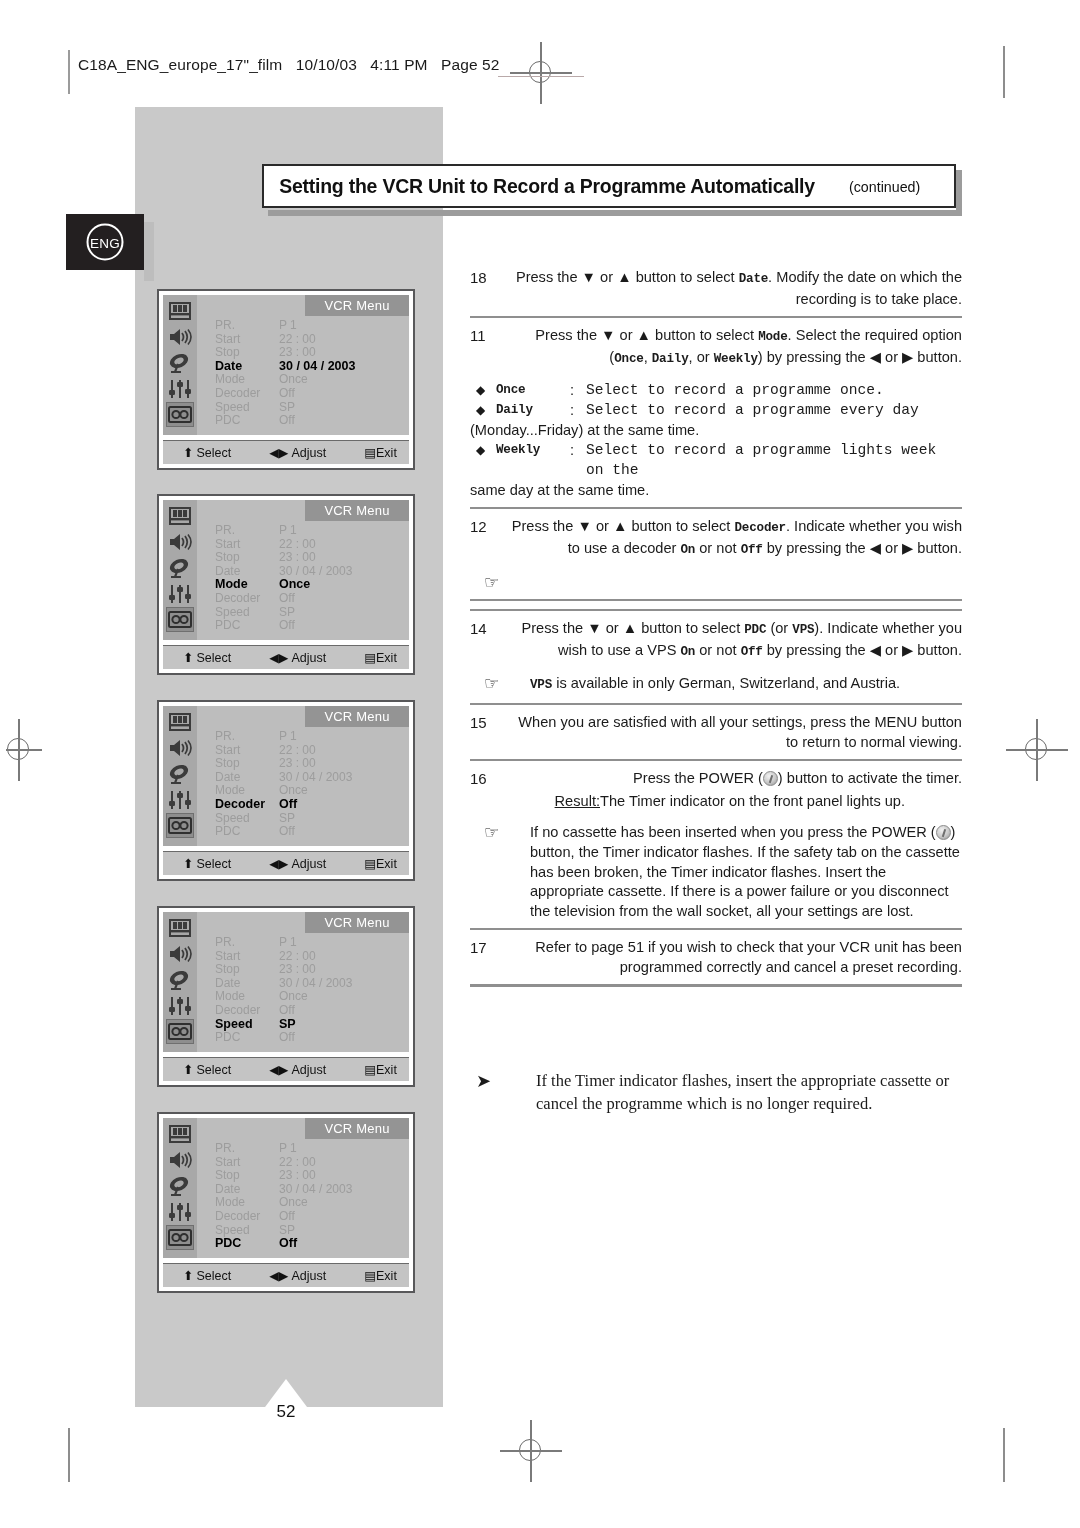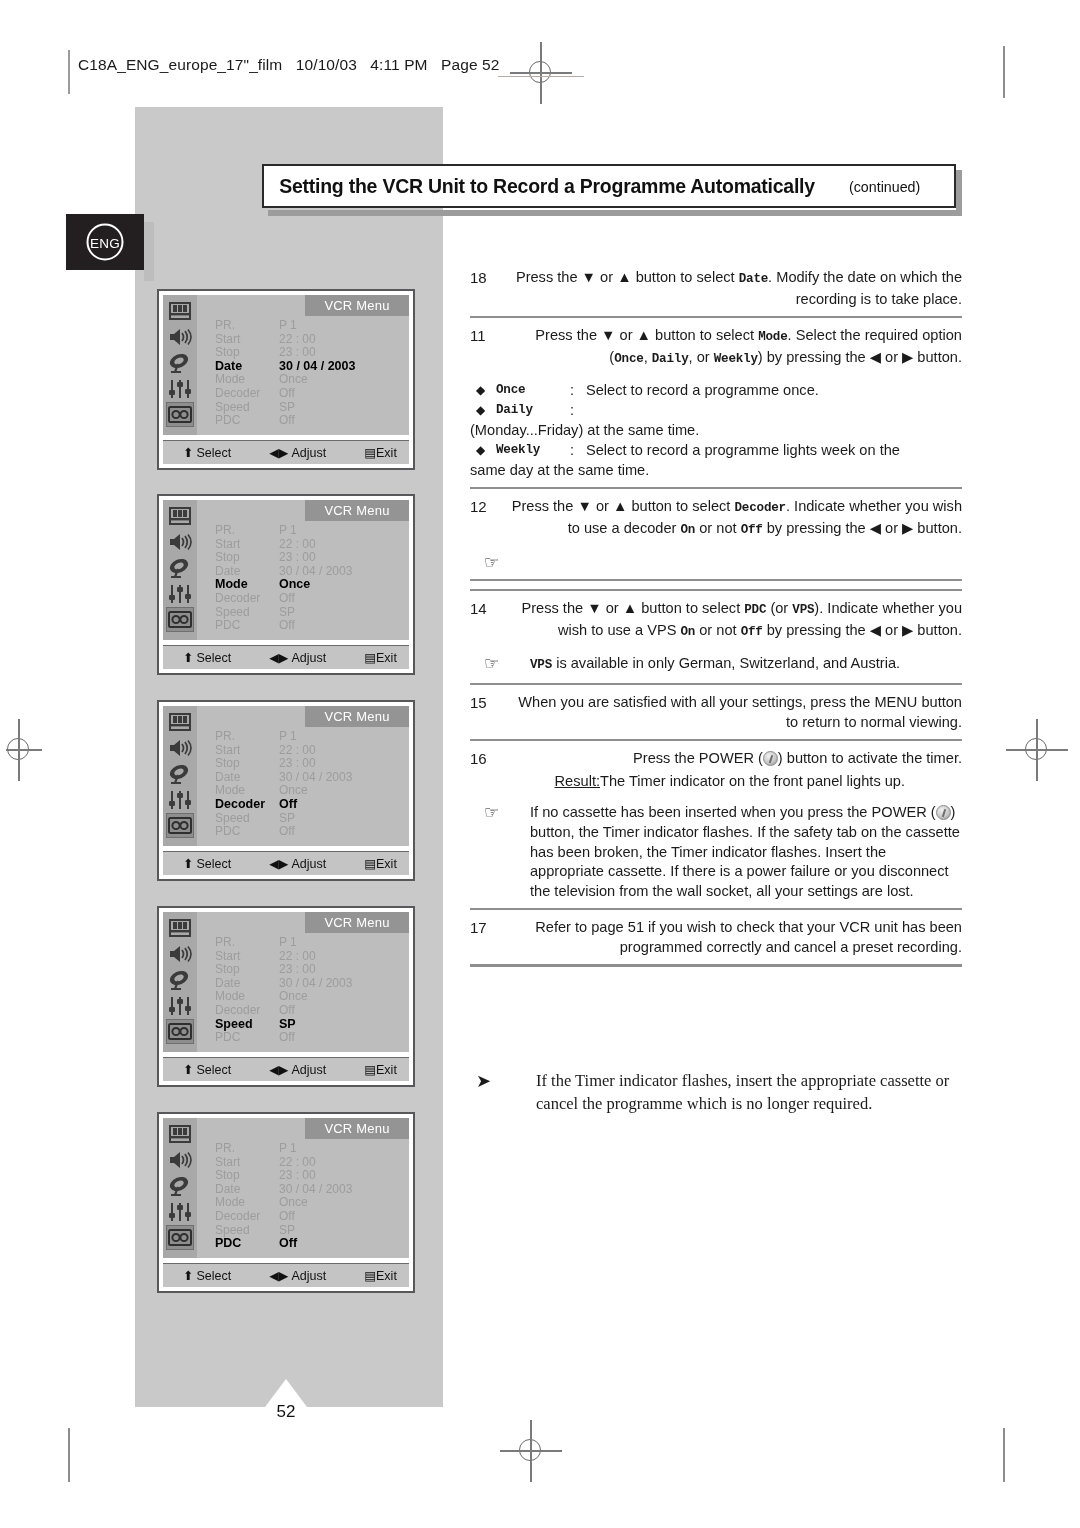--- a/index.html
+++ b/index.html
@@ -335,21 +335,21 @@
     box-sizing: border-box;
   }
   .bline .key {
     width: 74px;
     flex: none;
   }
   .bline .colon {
     width: 16px;
     flex: none;
   }
-  .bline .txt { flex: 1; }
+  .bline .txt { flex: 1; font-family: Liberation Mono, monospace; }
   .note {
     display: flex;
     margin-top: 12px;
     font-size: 14.6px;
     line-height: 19.6px;
   }
   .note .hand {
     width: 60px;
     flex: none;
     font-size: 17px;
@@ -970,20 +970,21 @@
     <div class="bline">
       <div class="dia">◆</div>
       <div class="key mono">Once</div>
       <div class="colon">:</div>
       <div class="txt">Select to record a programme once.</div>
     </div>
     <div class="bline">
       <div class="dia">◆</div>
       <div class="key mono">Daily</div>
       <div class="colon">:</div>
+      <div class="txt">Select to record a programme every day</div>
     </div>
     <div class="cont">(Monday...Friday) at the same time.</div>
     <div class="bline">
       <div class="dia">◆</div>
       <div class="key mono">Weekly</div>
       <div class="colon">:</div>
       <div class="txt">Select to record a programme lights week on the</div>
     </div>
     <div class="cont">same day at the same time.</div>
   </div>

